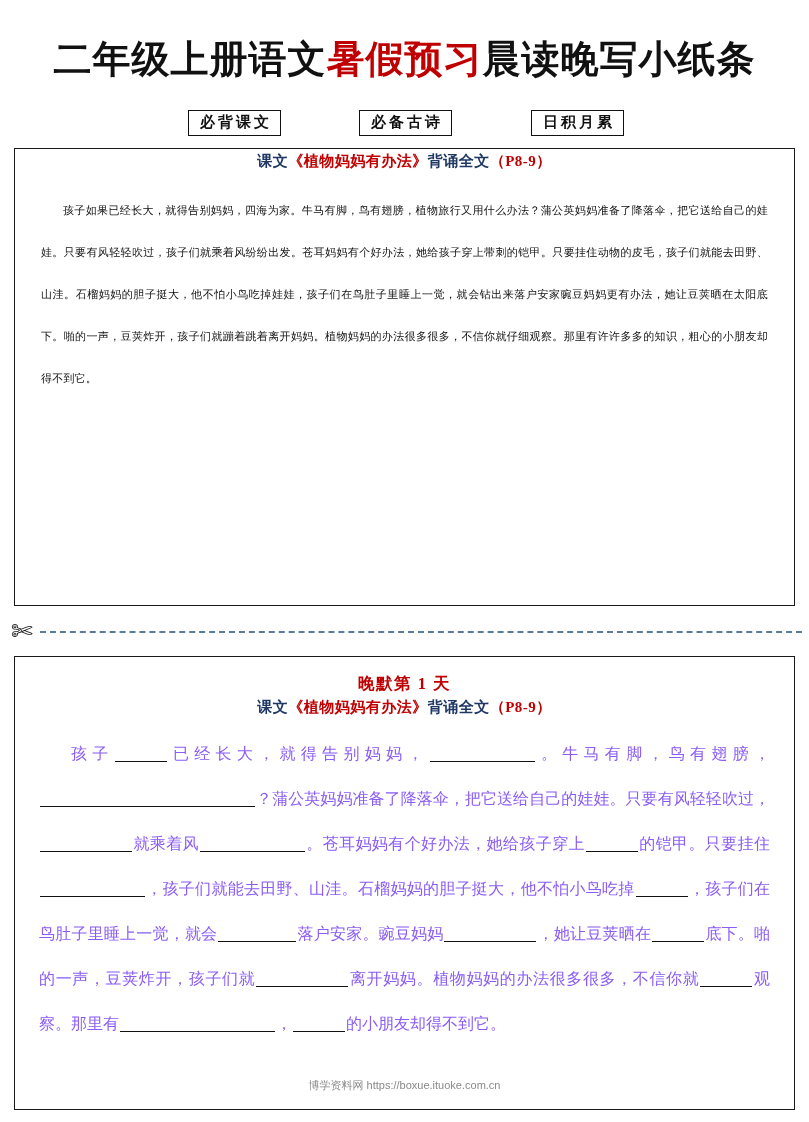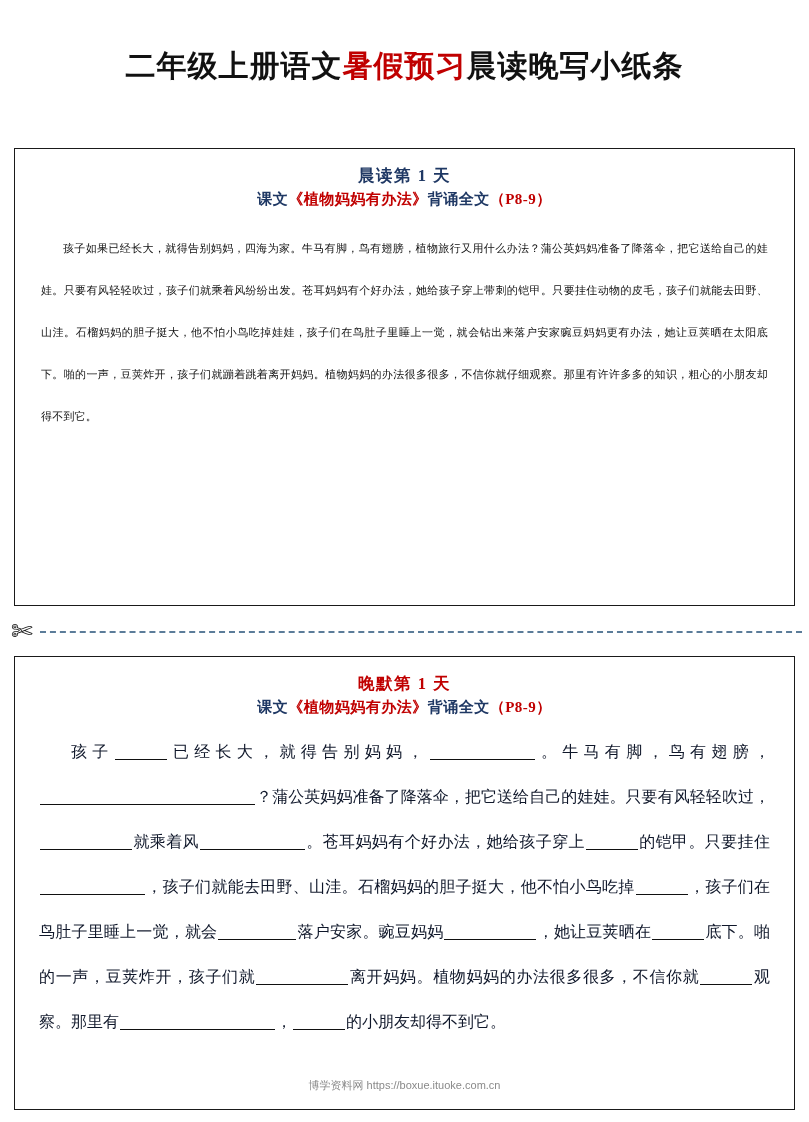--- a/index.html
+++ b/index.html
@@ -18,25 +18,25 @@
   .page {
     position: relative;
     width: 809px;
     height: 1122px;
     box-sizing: border-box;
   }
 
   
   .title {
     position: absolute;
-    top: 46px;
+    top: 34px;
     left: 0;
     width: 809px;
     text-align: center;
-    font-size: 30px;
+    font-size: 38px;
     font-weight: bold;
     letter-spacing: 1px;
     color: #111111;
     white-space: nowrap;
     font-family: "Liberation Serif", "DejaVu Serif", serif;
   }
   .title .red {
     color: #C00000;
   }
 
@@ -114,25 +114,25 @@
     text-indent: 2em;
     font-family: "Liberation Serif", "DejaVu Serif", serif;
     letter-spacing: 0.2px;
   }
 
   
   .cloze {
     margin: 14px 24px 0 24px;
     font-size: 16px;
     line-height: 45px;
-    color: #0f172a;
+    color: #8b5cf6;
     text-align: justify;
     text-justify: inter-ideograph;
     text-indent: 2em;
-    font-family: Liberation Mono, monospace;
+    font-family: Liberation Serif, serif;
   }
   .cloze .blank {
     display: inline-block;
     border-bottom: 1.4px solid #111111;
     height: 17px;
     vertical-align: -3px;
     margin: 0 1px;
   }
   .b4  { width: 52px; }
   .b6  { width: 78px; }
@@ -178,23 +178,27 @@
 </style>
 </head>
 <body>
 
 <div class="page">
 
   <div class="title">
     <span>二年级上册语文</span><span class="red">暑假预习</span><span>晨读晚写小纸条</span>
   </div>
 
+  <div class="tag-row">
+    <div class="tag tag-1">必背课文</div>
+    <div class="tag tag-2">必备古诗</div>
+    <div class="tag tag-3">日积月累</div>
+  </div>
 
   <div class="box box-morning">
-    <div class="section-head head-blue">晨读第 1 天</div>
     <div class="sub-head">
       <span class="sub-blue">课文</span><span class="sub-red">《植物妈妈有办法》</span><span class="sub-blue">背诵全文</span><span class="sub-red">（P8-9）</span>
     </div>
     <div class="passage">孩子如果已经长大，就得告别妈妈，四海为家。牛马有脚，鸟有翅膀，植物旅行又用什么办法？蒲公英妈妈准备了降落伞，把它送给自己的娃娃。只要有风轻轻吹过，孩子们就乘着风纷纷出发。苍耳妈妈有个好办法，她给孩子穿上带刺的铠甲。只要挂住动物的皮毛，孩子们就能去田野、山洼。石榴妈妈的胆子挺大，他不怕小鸟吃掉娃娃，孩子们在鸟肚子里睡上一觉，就会钻出来落户安家豌豆妈妈更有办法，她让豆荚晒在太阳底下。啪的一声，豆荚炸开，孩子们就蹦着跳着离开妈妈。植物妈妈的办法很多很多，不信你就仔细观察。那里有许许多多的知识，粗心的小朋友却得不到它。</div>
   </div>
 
   <div class="scissors">✄</div>
   <div class="cutline"></div>
 
   <div class="box box-evening">

